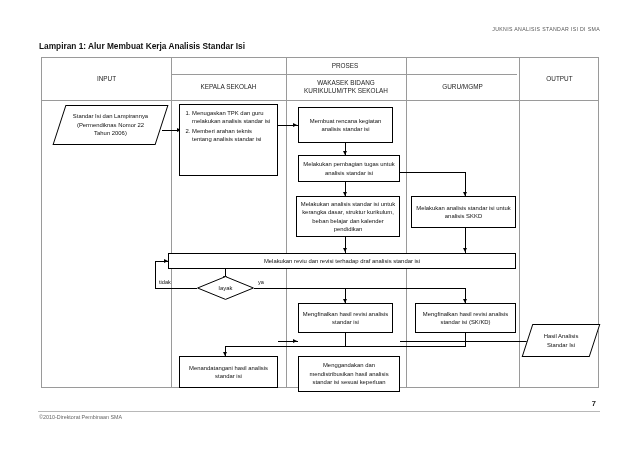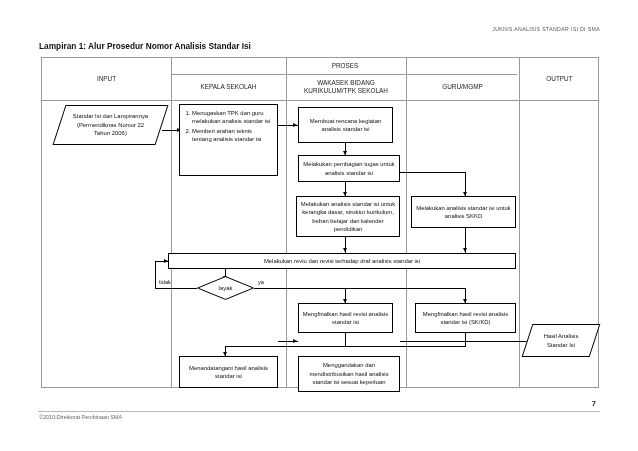--- a/index.html
+++ b/index.html
@@ -202,21 +202,21 @@
     font-size: 5.6px;
     color: #111;
     z-index: 4;
     white-space: nowrap;
   }
 </style>
 </head>
 <body>
 
 <div id="page-header">JUKNIS ANALISIS STANDAR ISI DI SMA</div>
-<div id="doc-title">Lampiran 1: Alur Prosedur Nomor Analisis Standar Isi</div>
+<div id="doc-title">Lampiran 1: Alur Membuat Kerja Analisis Standar Isi</div>
 
 <div id="chart-frame">
 
   <div class="vrule" style="left:129px;"></div>
   <div class="vrule" style="left:244px;"></div>
   <div class="vrule" style="left:364px;"></div>
   <div class="vrule" style="left:477px;"></div>
 
   <div class="hrule" style="top:42px;"></div>
   <div class="hrule-proses" style="top:16px; left:129px; right:81px;"></div>

